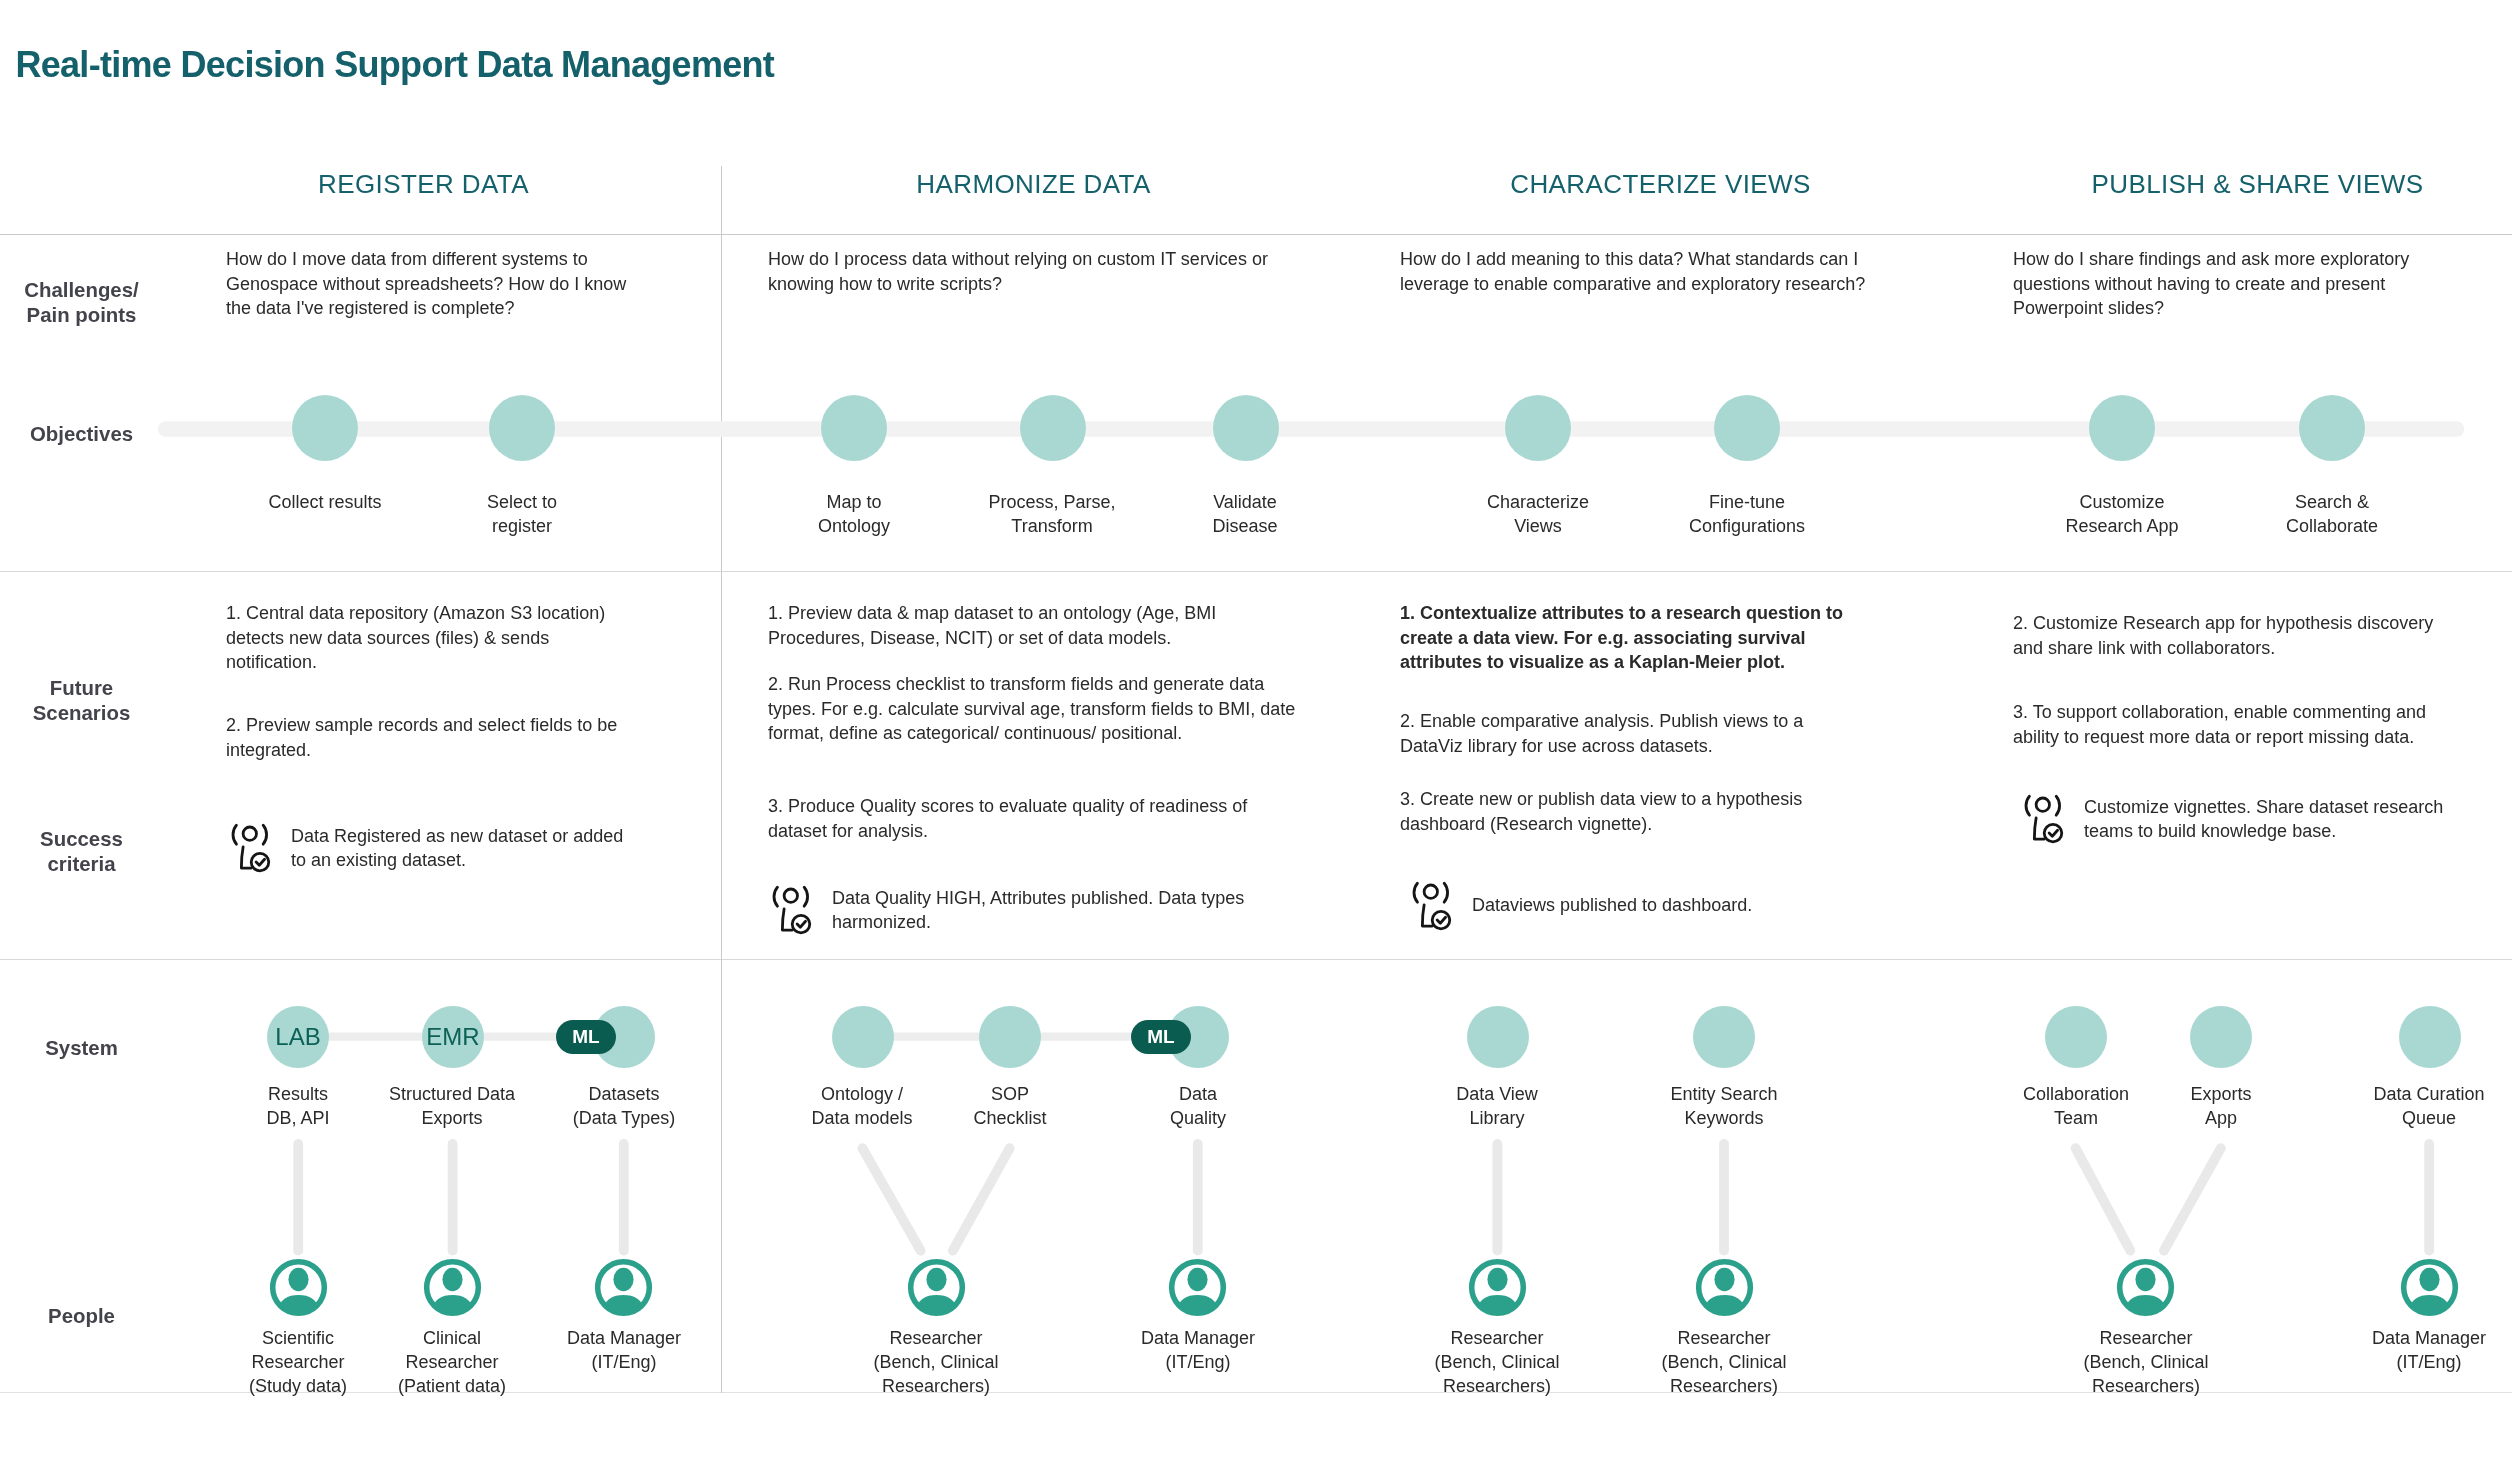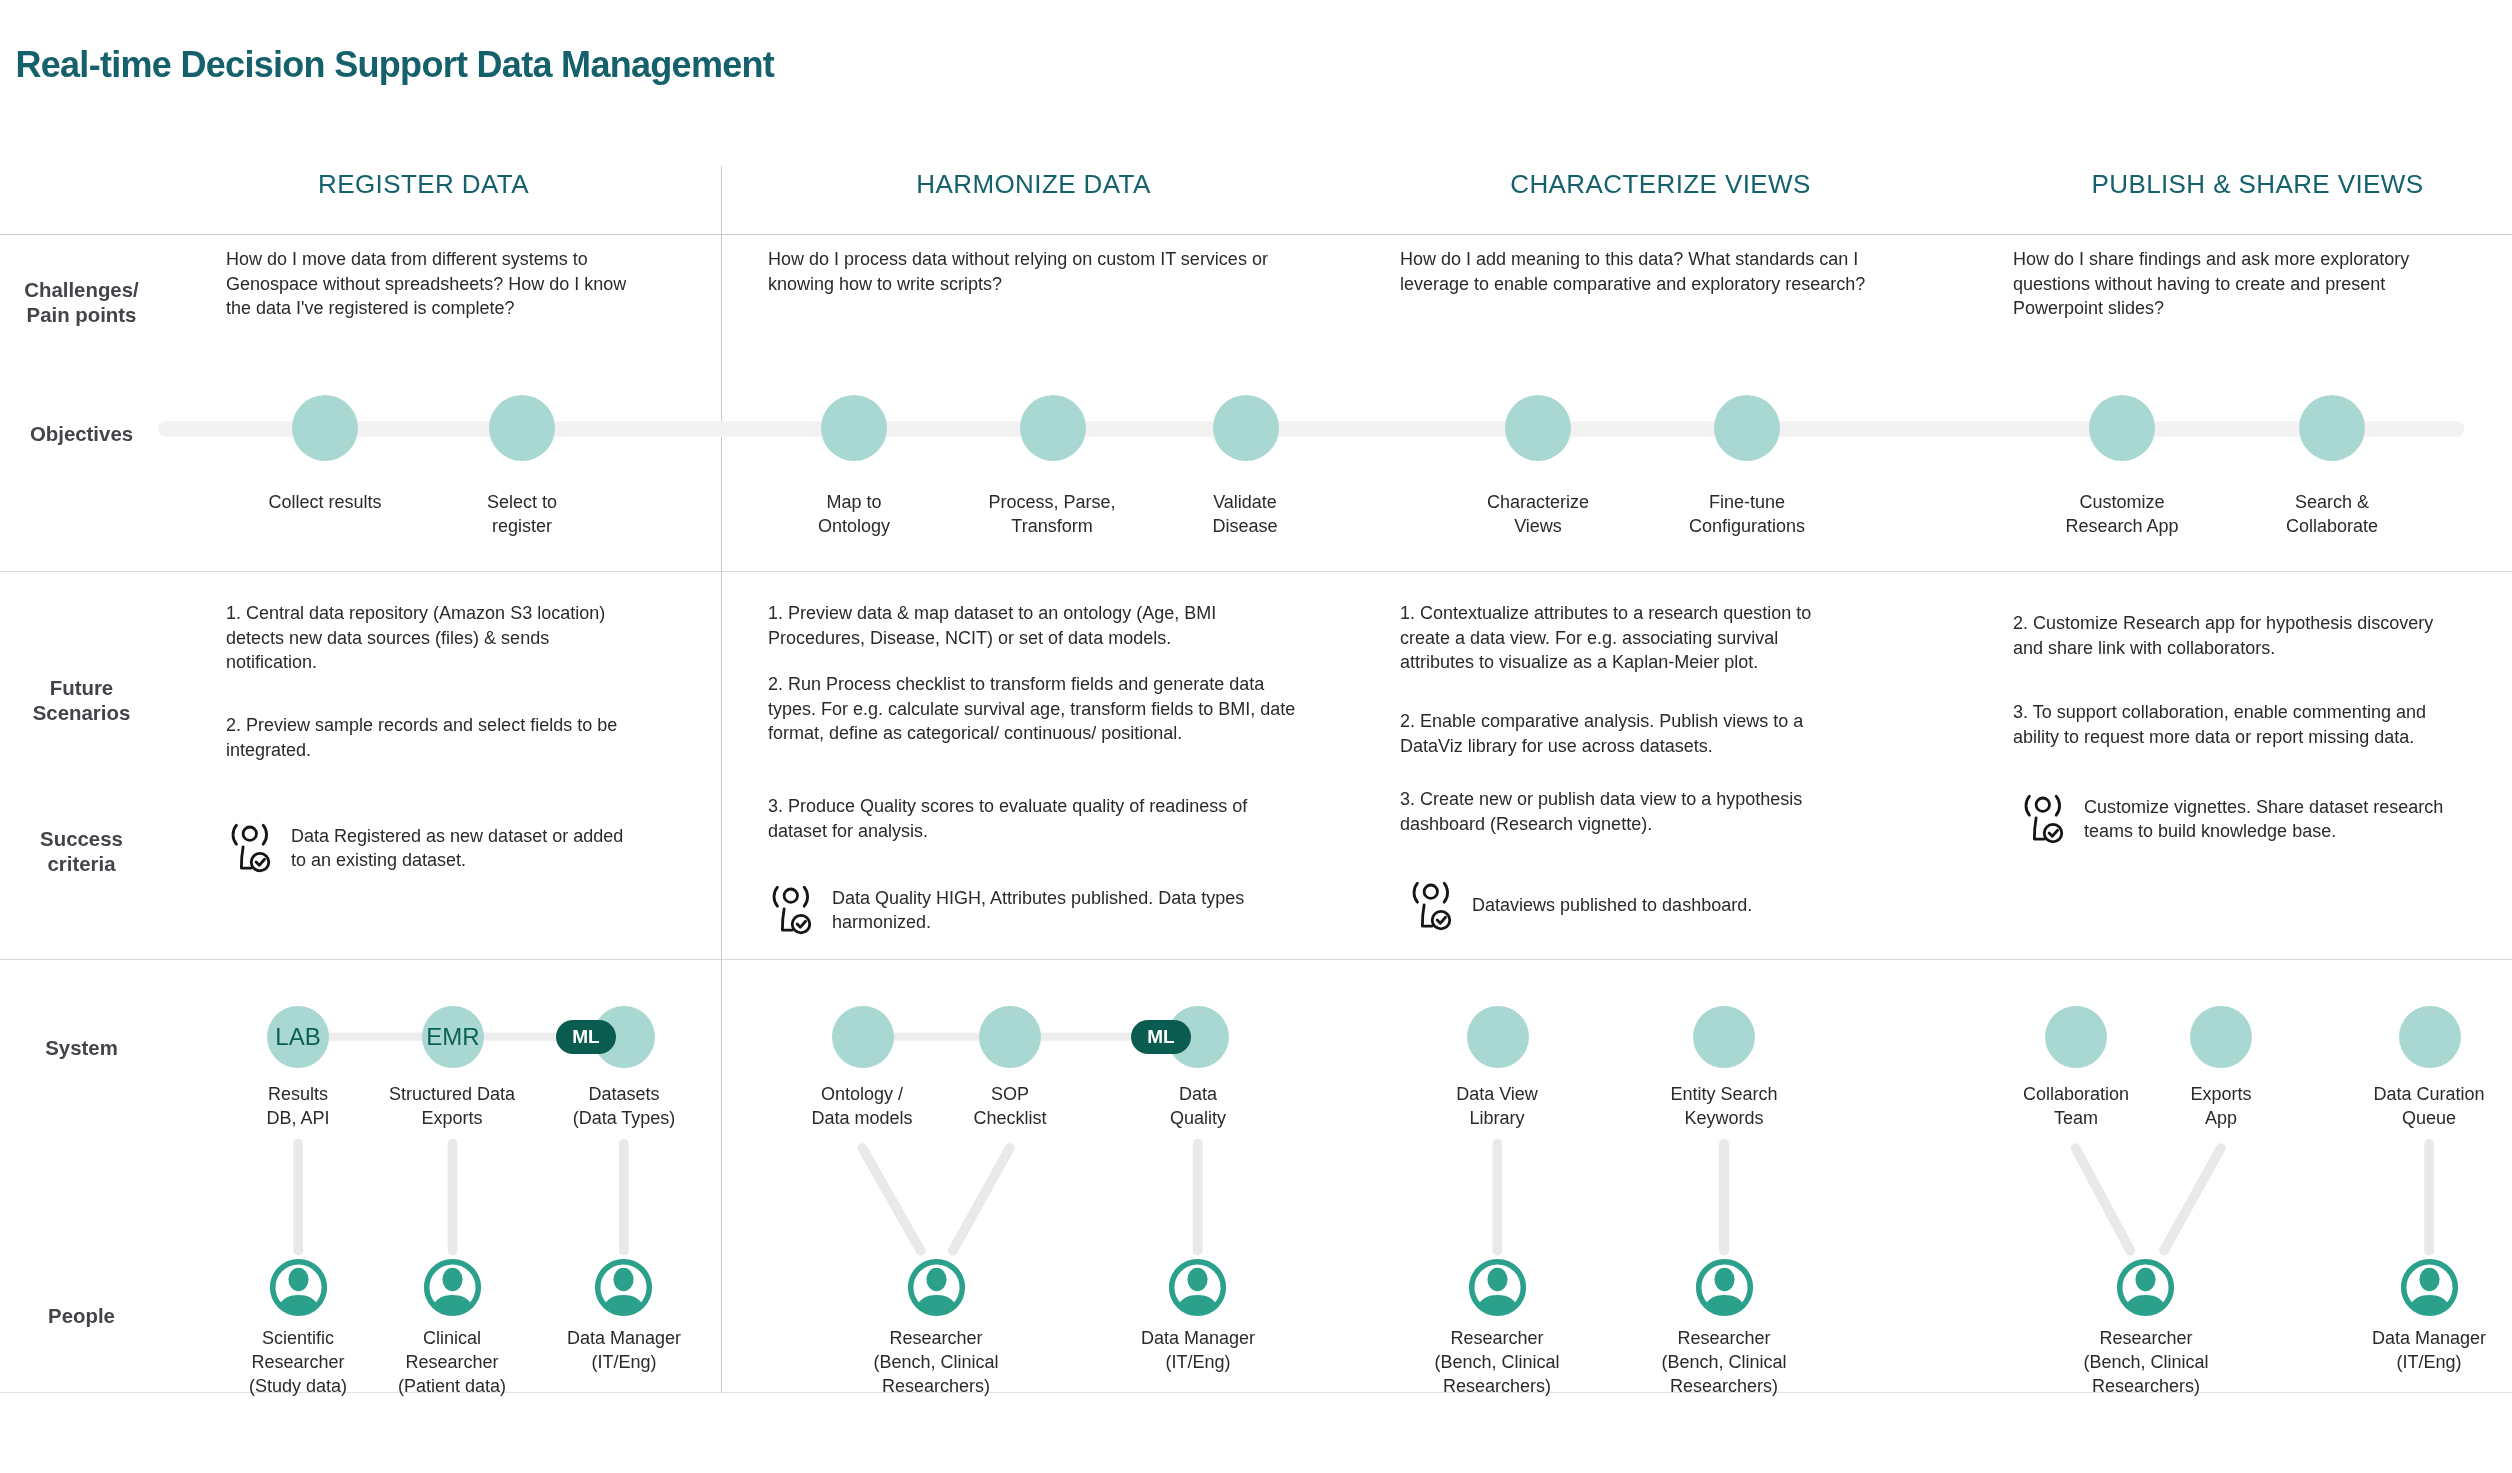--- a/index.html
+++ b/index.html
@@ -146,21 +146,21 @@
 integrated.</p>
 
   <p class="body pre" style="left:768px;top:601px;width:603px;margin:0;">1. Preview data &amp; map dataset to an ontology (Age, BMI
 Procedures, Disease, NCIT) or set of data models.</p>
   <p class="body pre" style="left:768px;top:672px;width:603px;margin:0;">2. Run Process checklist to transform fields and generate data
 types. For e.g. calculate survival age, transform fields to BMI, date
 format, define as categorical/ continuous/ positional.</p>
   <p class="body pre" style="left:768px;top:794px;width:603px;margin:0;">3. Produce Quality scores to evaluate quality of readiness of
 dataset for analysis.</p>
 
-  <p class="body pre" style="left:1400px;top:601px;width:505px;margin:0;">1. Contextualize attributes to a research question to
+  <p class="body pre" style="left:1400px;top:601px;width:505px;margin:0;font-weight:bold;">1. Contextualize attributes to a research question to
 create a data view. For e.g. associating survival
 attributes to visualize as a Kaplan-Meier plot.</p>
   <p class="body pre" style="left:1400px;top:709px;width:505px;margin:0;">2. Enable comparative analysis. Publish views to a
 DataViz library for use across datasets.</p>
   <p class="body pre" style="left:1400px;top:787px;width:505px;margin:0;">3. Create new or publish data view to a hypothesis
 dashboard (Research vignette).</p>
 
   <p class="body pre" style="left:2013px;top:611px;width:491px;margin:0;">2. Customize Research app for hypothesis discovery
 and share link with collaborators.</p>
   <p class="body pre" style="left:2013px;top:700px;width:491px;margin:0;">3. To support collaboration, enable commenting and

